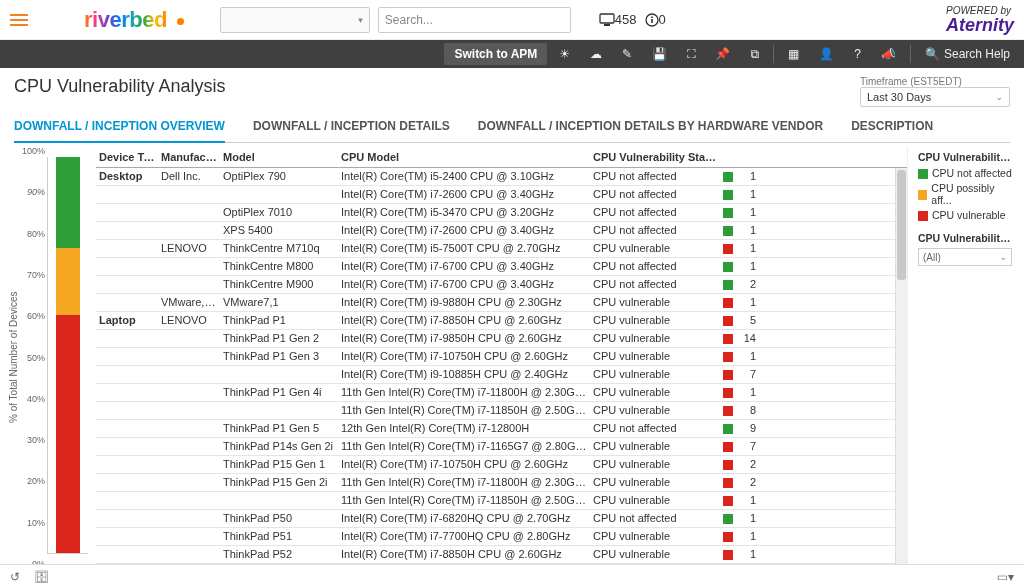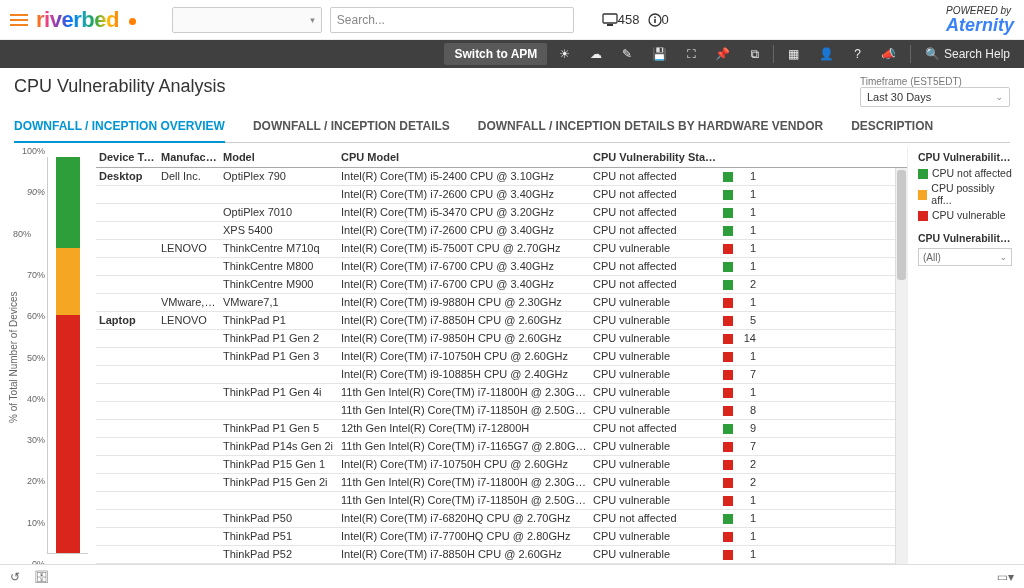--- a/index.html
+++ b/index.html
@@ -24,38 +24,38 @@
     border-bottom: 1px solid #eee;
   }
   .hamburger {
     display:flex; flex-direction:column; justify-content:center; gap:3px;
     width:18px; height:18px; cursor:pointer;
   }
   .hamburger span { display:block; height:2px; background:#f58220; }
   .logo {
     font-size: 22px; font-weight: 600; letter-spacing: -0.5px;
     background: linear-gradient(90deg,#ff7f00,#e83e8c,#6f42c1,#007bff,#17a2b8,#28a745,#ffc107,#ff7f00);
-    -webkit-background-clip: text; background-clip: text; color: transparent;
+    -webkit-background-clip: text; background-clip: text; color: transparent; margin-left: 48px;
   }
   .logo-dot {
     display:inline-block; width:7px; height:7px; background:#ff7f00; border-radius:50%; margin-left:2px; vertical-align: top; margin-top:4px;
   }
   .top-select {
     width: 150px; height:26px; border:1px solid #ccc; background:#fafafa; border-radius:2px;
     display:flex; align-items:center; justify-content:space-between; padding:0 6px; color:#888;
   }
   .top-search {
-    width: 244px; height:26px; border:1px solid #ccc; border-radius:2px;
+    width: 193px; height:26px; border:1px solid #ccc; border-radius:2px;
     padding:0 6px; color:#888; display:flex; align-items:center;
   }
   .device-count, .info-count { display:flex; align-items:center; color:#333; font-size:13px;}
   .spacer { flex:1; }
   .powered { text-align:left; line-height:1; }
   .powered .byline { font-style:italic; font-size:10px; color:#333;}
-  .powered .aternity { color:#3b82f6; font-size:18px; font-style:italic; font-weight:600;}
+  .powered .aternity { color:#4c1d95; font-size:18px; font-style:italic; font-weight:600;}
   .powered .aternity .a { font-weight:800; }
   
   .actionbar {
     height: 28px; background:#404040; color:#ddd;
     display:flex; align-items:center; justify-content:flex-end; gap:4px;
     padding:0 6px;
   }
   .actionbar .btn {
     padding:3px 8px; cursor:pointer; color:#eee; font-size:12px;
     display:flex; align-items:center; gap:4px;
@@ -242,21 +242,21 @@
       <div class="chart-axes">
         <div class="ticks" id="ticks">
             <span style="bottom: 0%; top: auto; position: absolute; right: 2px; transform: translateY(50%);">0%</span>
             <span style="bottom: 10%; top: auto; position: absolute; right: 2px; transform: translateY(50%);">10%</span>
             <span style="bottom: 20%; top: auto; position: absolute; right: 2px; transform: translateY(50%);">20%</span>
             <span style="bottom: 30%; top: auto; position: absolute; right: 2px; transform: translateY(50%);">30%</span>
             <span style="bottom: 40%; top: auto; position: absolute; right: 2px; transform: translateY(50%);">40%</span>
             <span style="bottom: 50%; top: auto; position: absolute; right: 2px; transform: translateY(50%);">50%</span>
             <span style="bottom: 60%; top: auto; position: absolute; right: 2px; transform: translateY(50%);">60%</span>
             <span style="bottom: 70%; top: auto; position: absolute; right: 2px; transform: translateY(50%);">70%</span>
-            <span style="bottom: 80%; top: auto; position: absolute; right: 16px; transform: translateY(50%); text-align: right;">80%</span>
+            <span style="bottom: 80%; top: auto; position: absolute; right: 2px; transform: translateY(50%); text-align: right;">80%</span>
             <span style="bottom: 90%; top: auto; position: absolute; right: 2px; transform: translateY(50%); font-style: italic;">90%</span>
             <span style="bottom: 100%; top: auto; position: absolute; right: 2px; transform: translateY(50%);">100%</span>
           </div>
         <div class="bar-area">
           <div class="stackbar" id="stackbar">
               <div style="height: 60%; background: rgb(217, 37, 28);"></div>
               <div style="height: 17%; background: rgb(245, 166, 35);"></div>
               <div style="height: 23%; background: rgb(46, 158, 58);"></div>
             </div>
         </div>

